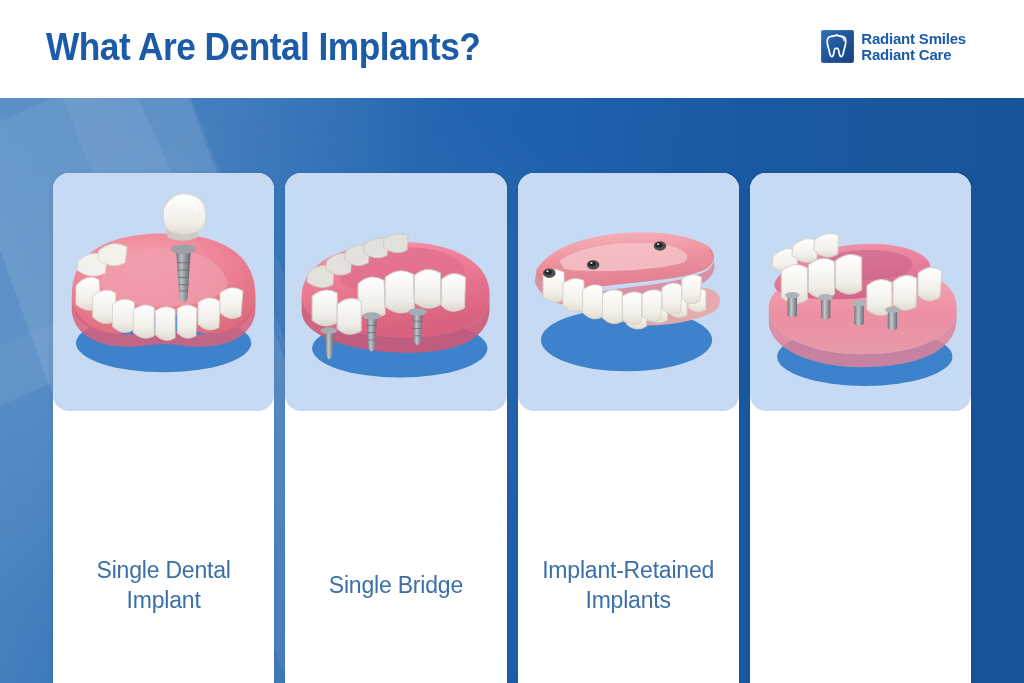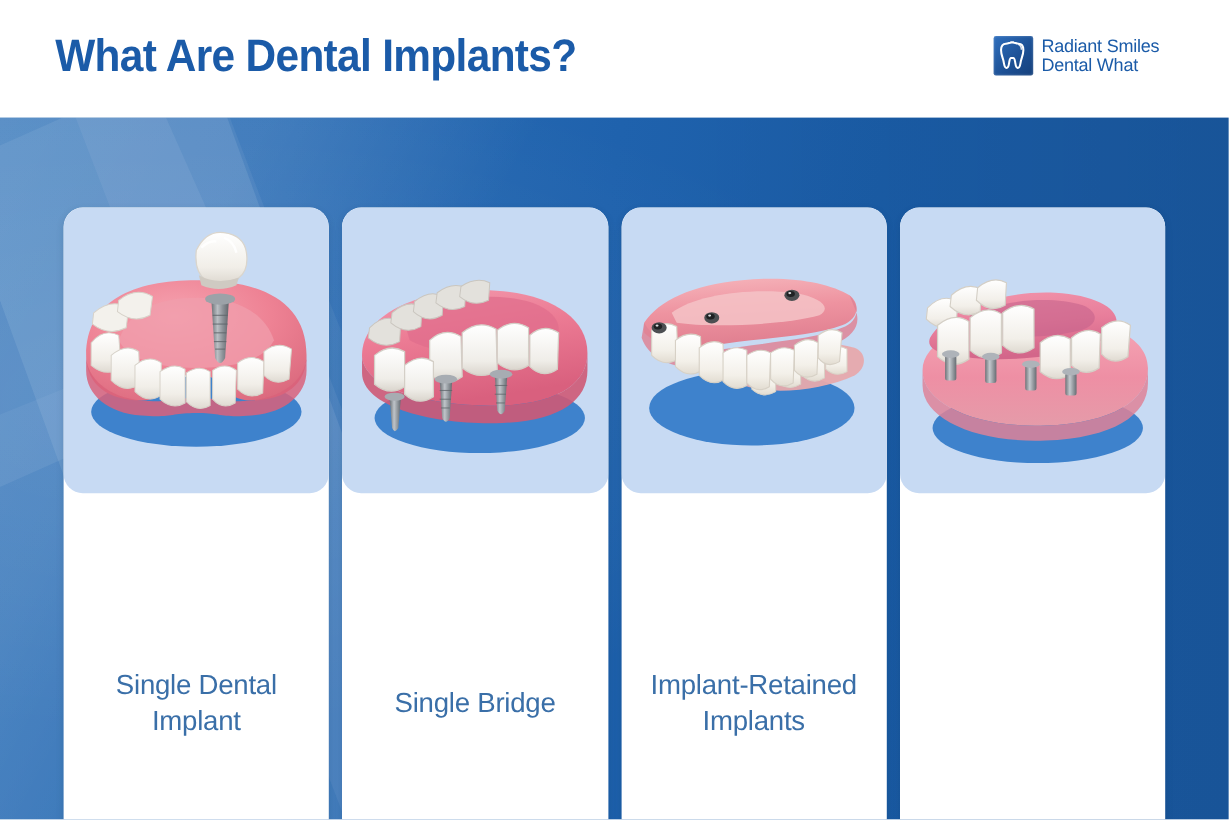--- a/index.html
+++ b/index.html
@@ -24,21 +24,21 @@
     color:#1B5BA8;
     font-family:"Liberation Sans", sans-serif;
     transform:scaleX(0.93);
     transform-origin:left center;
     white-space:nowrap;
   }
 
   
   .logo {
     position:absolute; right:30px; top:30px;
-    display:flex; align-items:center; gap:7px;
+    display:flex; align-items:center; gap:7px;font-weight:bold;
   }
   .logo-mark {
     width:33px; height:33px; flex:0 0 33px;
     border-radius:2px;
     background:linear-gradient(135deg,#2f6fbd 0%,#1c4f93 60%,#16417c 100%);
     position:relative; overflow:hidden;
     box-shadow:inset 0 0 2px rgba(255,255,255,.35);
   }
   .logo-mark svg { position:absolute; left:4px; top:3px; }
   .logo-text {
@@ -121,21 +121,21 @@
 
   <div class="logo">
     <div class="logo-mark">
       <svg width="25" height="27" viewBox="0 0 25 27">
         <path d="M12.5 2.2C9.6 2.2 8.4 3.4 6.2 3.4 3.8 3.4 2.2 5.4 2.2 8.6c0 3.6 1.1 5.7 1.9 8.6.7 2.6.6 6.4 2.7 6.4 1.9 0 1.9-3.1 2.3-5.2.3-1.7.8-3.1 1.4-3.1h2c.6 0 1.1 1.4 1.4 3.1.4 2.1.4 5.2 2.3 5.2 2.1 0 2-3.8 2.7-6.4.8-2.9 1.9-5 1.9-8.6 0-3.2-1.6-5.2-4-5.2-2.2 0-3.4-1.2-6.3-1.2z" fill="none" stroke="#ffffff" stroke-width="1.7" stroke-linejoin="round"></path>
         <path d="M16.6 3.9c1.6.6 2.6 2.2 2.6 4.6" fill="none" stroke="#ffffff" stroke-width="1.3" opacity="0.85"></path>
       </svg>
     </div>
     <div class="logo-text">
       <span>Radiant Smiles</span>
-      <span>Dental What</span>
+      <span>Radiant Care</span>
     </div>
   </div>
 </div>
 
 <div class="canvas">
   <div class="streak s1"></div>
   <div class="streak s2"></div>
   <div class="streak s3"></div>
   <div class="streak s4"></div>
   <div class="vignette"></div>

